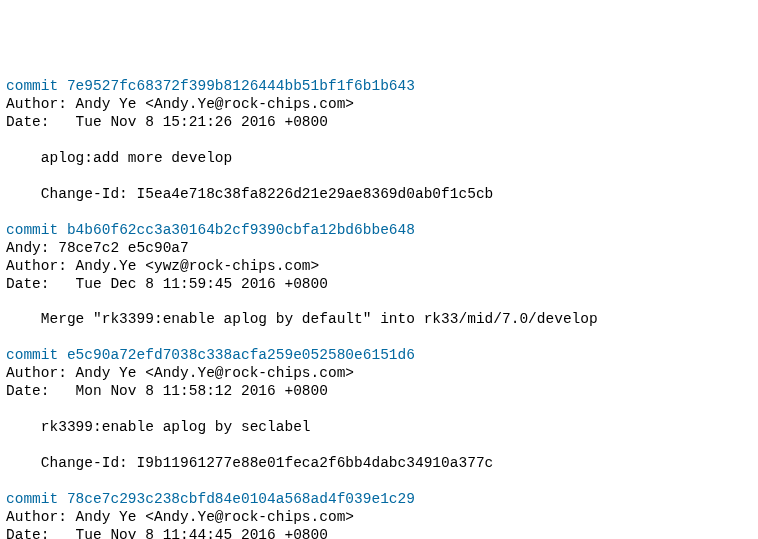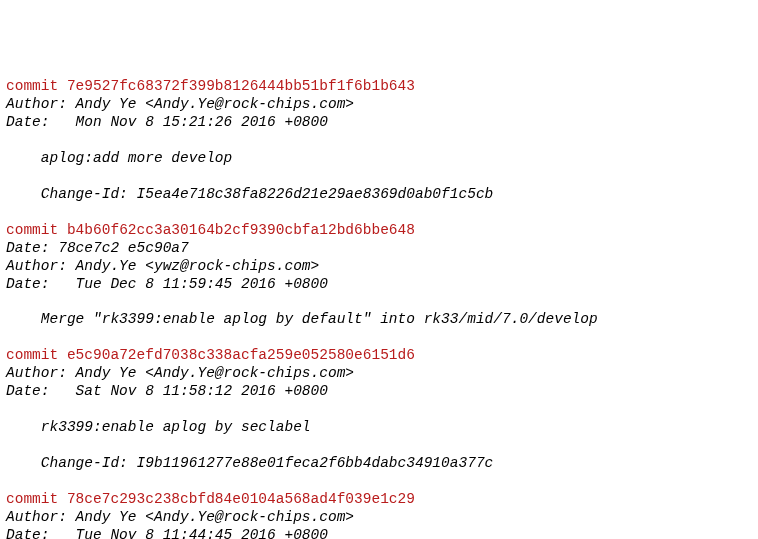--- a/index.html
+++ b/index.html
@@ -5,46 +5,46 @@
   body {
     margin: 0;
     padding: 6px;
     background: #ffffff;
     font-family: "Courier New", Courier, monospace;
     font-size: 14.5px;
     line-height: 1.24;
     white-space: pre;
     color: #000000;
   }
-  .y  { color: #b91c1c; }  
-  .bk { color: #000000; font-style: italic; }
+  .y  { color: #0369a1; }  
+  .bk { color: #000000; }
 </style>
 </head>
 <body>
 
 
 
 <div><span class="y">commit </span><span class="y">7e9527fc68372f399b8126444bb51bf1f6b1b643</span>
 <span class="bk">Author: Andy Ye &lt;Andy.Ye@rock-chips.com&gt;</span>
-<span class="bk">Date:   Mon Nov 8 15:21:26 2016 +0800</span>
+<span class="bk">Date:   Tue Nov 8 15:21:26 2016 +0800</span>
 
 <span class="bk">    aplog:add more develop</span>
 <span class="bk"></span>
 <span class="bk">    Change-Id: I5ea4e718c38fa8226d21e29ae8369d0ab0f1c5cb</span>
 
 <span class="y">commit </span><span class="y">b4b60f62cc3a30164b2cf9390cbfa12bd6bbe648</span>
-<span class="bk">Date: 78ce7c2 e5c90a7</span>
+<span class="bk">Andy: 78ce7c2 e5c90a7</span>
 <span class="bk">Author: Andy.Ye &lt;ywz@rock-chips.com&gt;</span>
 <span class="bk">Date:   Tue Dec 8 11:59:45 2016 +0800</span>
 
 <span class="bk">    Merge "rk3399:enable aplog by default" into rk33/mid/7.0/develop</span>
 
 <span class="y">commit </span><span class="y">e5c90a72efd7038c338acfa259e052580e6151d6</span>
 <span class="bk">Author: Andy Ye &lt;Andy.Ye@rock-chips.com&gt;</span>
-<span class="bk">Date:   Sat Nov 8 11:58:12 2016 +0800</span>
+<span class="bk">Date:   Mon Nov 8 11:58:12 2016 +0800</span>
 
 <span class="bk">    rk3399:enable aplog by seclabel</span>
 <span class="bk"></span>
 <span class="bk">    Change-Id: I9b11961277e88e01feca2f6bb4dabc34910a377c</span>
 
 <span class="y">commit </span><span class="y">78ce7c293c238cbfd84e0104a568ad4f039e1c29</span>
 <span class="bk">Author: Andy Ye &lt;Andy.Ye@rock-chips.com&gt;</span>
 <span class="bk">Date:   Tue Nov 8 11:44:45 2016 +0800</span>
 
 

